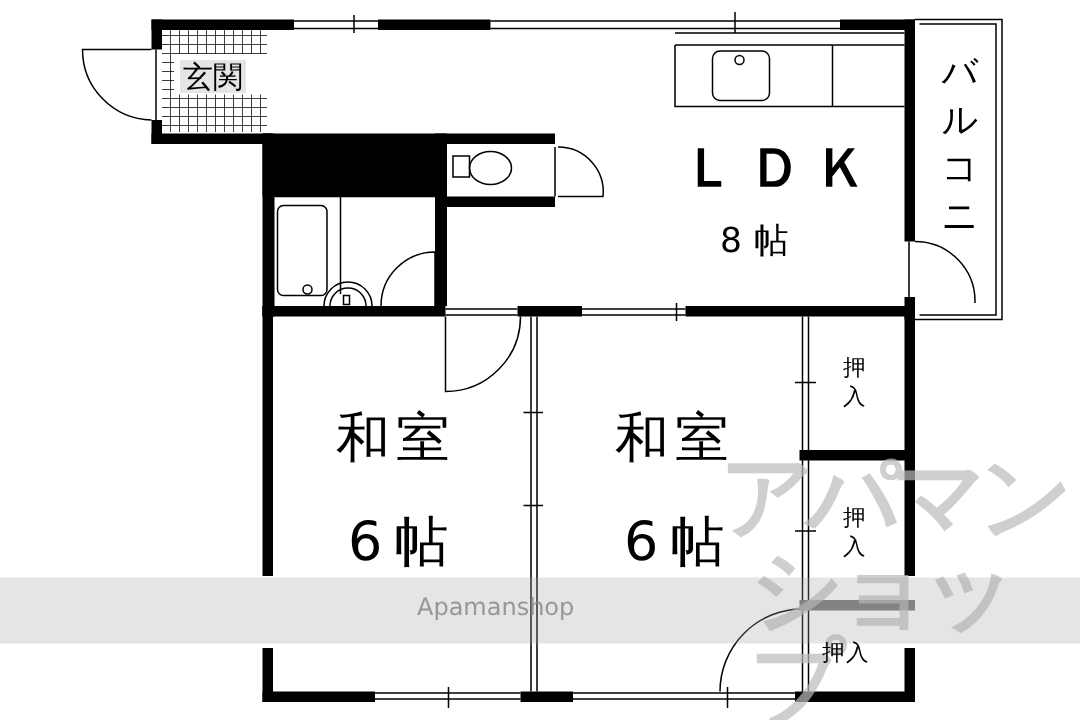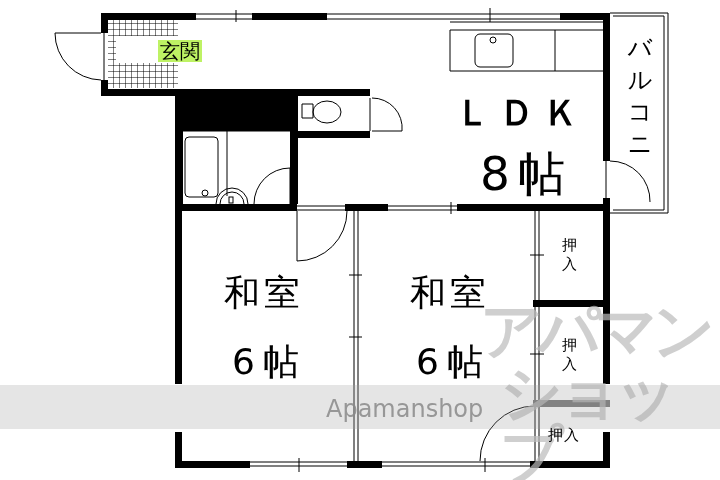--- a/index.html
+++ b/index.html
@@ -111,26 +111,26 @@
 
   <rect x="533" y="400" width="77" height="7" fill="#777"></rect>
 </svg>
 
 <div class="wm" style="left:480px;top:300px;font-size:62px;font-weight:bold;line-height:1;color:#bcbcbc;opacity:0.7;">
   <div style="letter-spacing:-6px;">アパマン</div>
   <div style="margin-left:20px;letter-spacing:-6px;">ショップ</div>
 </div>
 
 <div class="band"></div>
-<div class="wm" style="left:278px;top:395px;font-size:24px;color:#8a8a8a;margin-left:48px;">Apamanshop</div>
+<div class="wm" style="left:278px;top:395px;font-size:16px;color:#8a8a8a;">Apamanshop</div>
 
-<div class="label" style="left:120px;top:40px;font-size:20px;background:#bef264;padding:1px 2px;margin-left:38px;">玄関</div>
+<div class="label" style="left:120px;top:40px;font-size:20px;background:#e5e5e5;padding:1px 2px;">玄関</div>
 
 <div class="label" style="left:455px;top:95px;font-size:36px;letter-spacing:8px;font-weight:bold;">ＬＤＫ</div>
-<div class="label" style="left:480px;top:150px;font-size:47px;letter-spacing:8px;">8帖</div>
+<div class="label" style="left:480px;top:150px;font-size:23px;letter-spacing:8px;">8帖</div>
 
 <div class="label" style="left:626px;top:32px;font-size:24px;line-height:32px;white-space:normal;width:28px;text-align:center;">
   <div>バ</div>
   <div>ル</div>
   <div>コ</div>
   <div>ニ</div>
 </div>
 
 <div class="label" style="left:224px;top:275px;font-size:36px;letter-spacing:4px;">和室</div>
 <div class="label" style="left:232px;top:344px;font-size:36px;letter-spacing:8px;">6帖</div>

